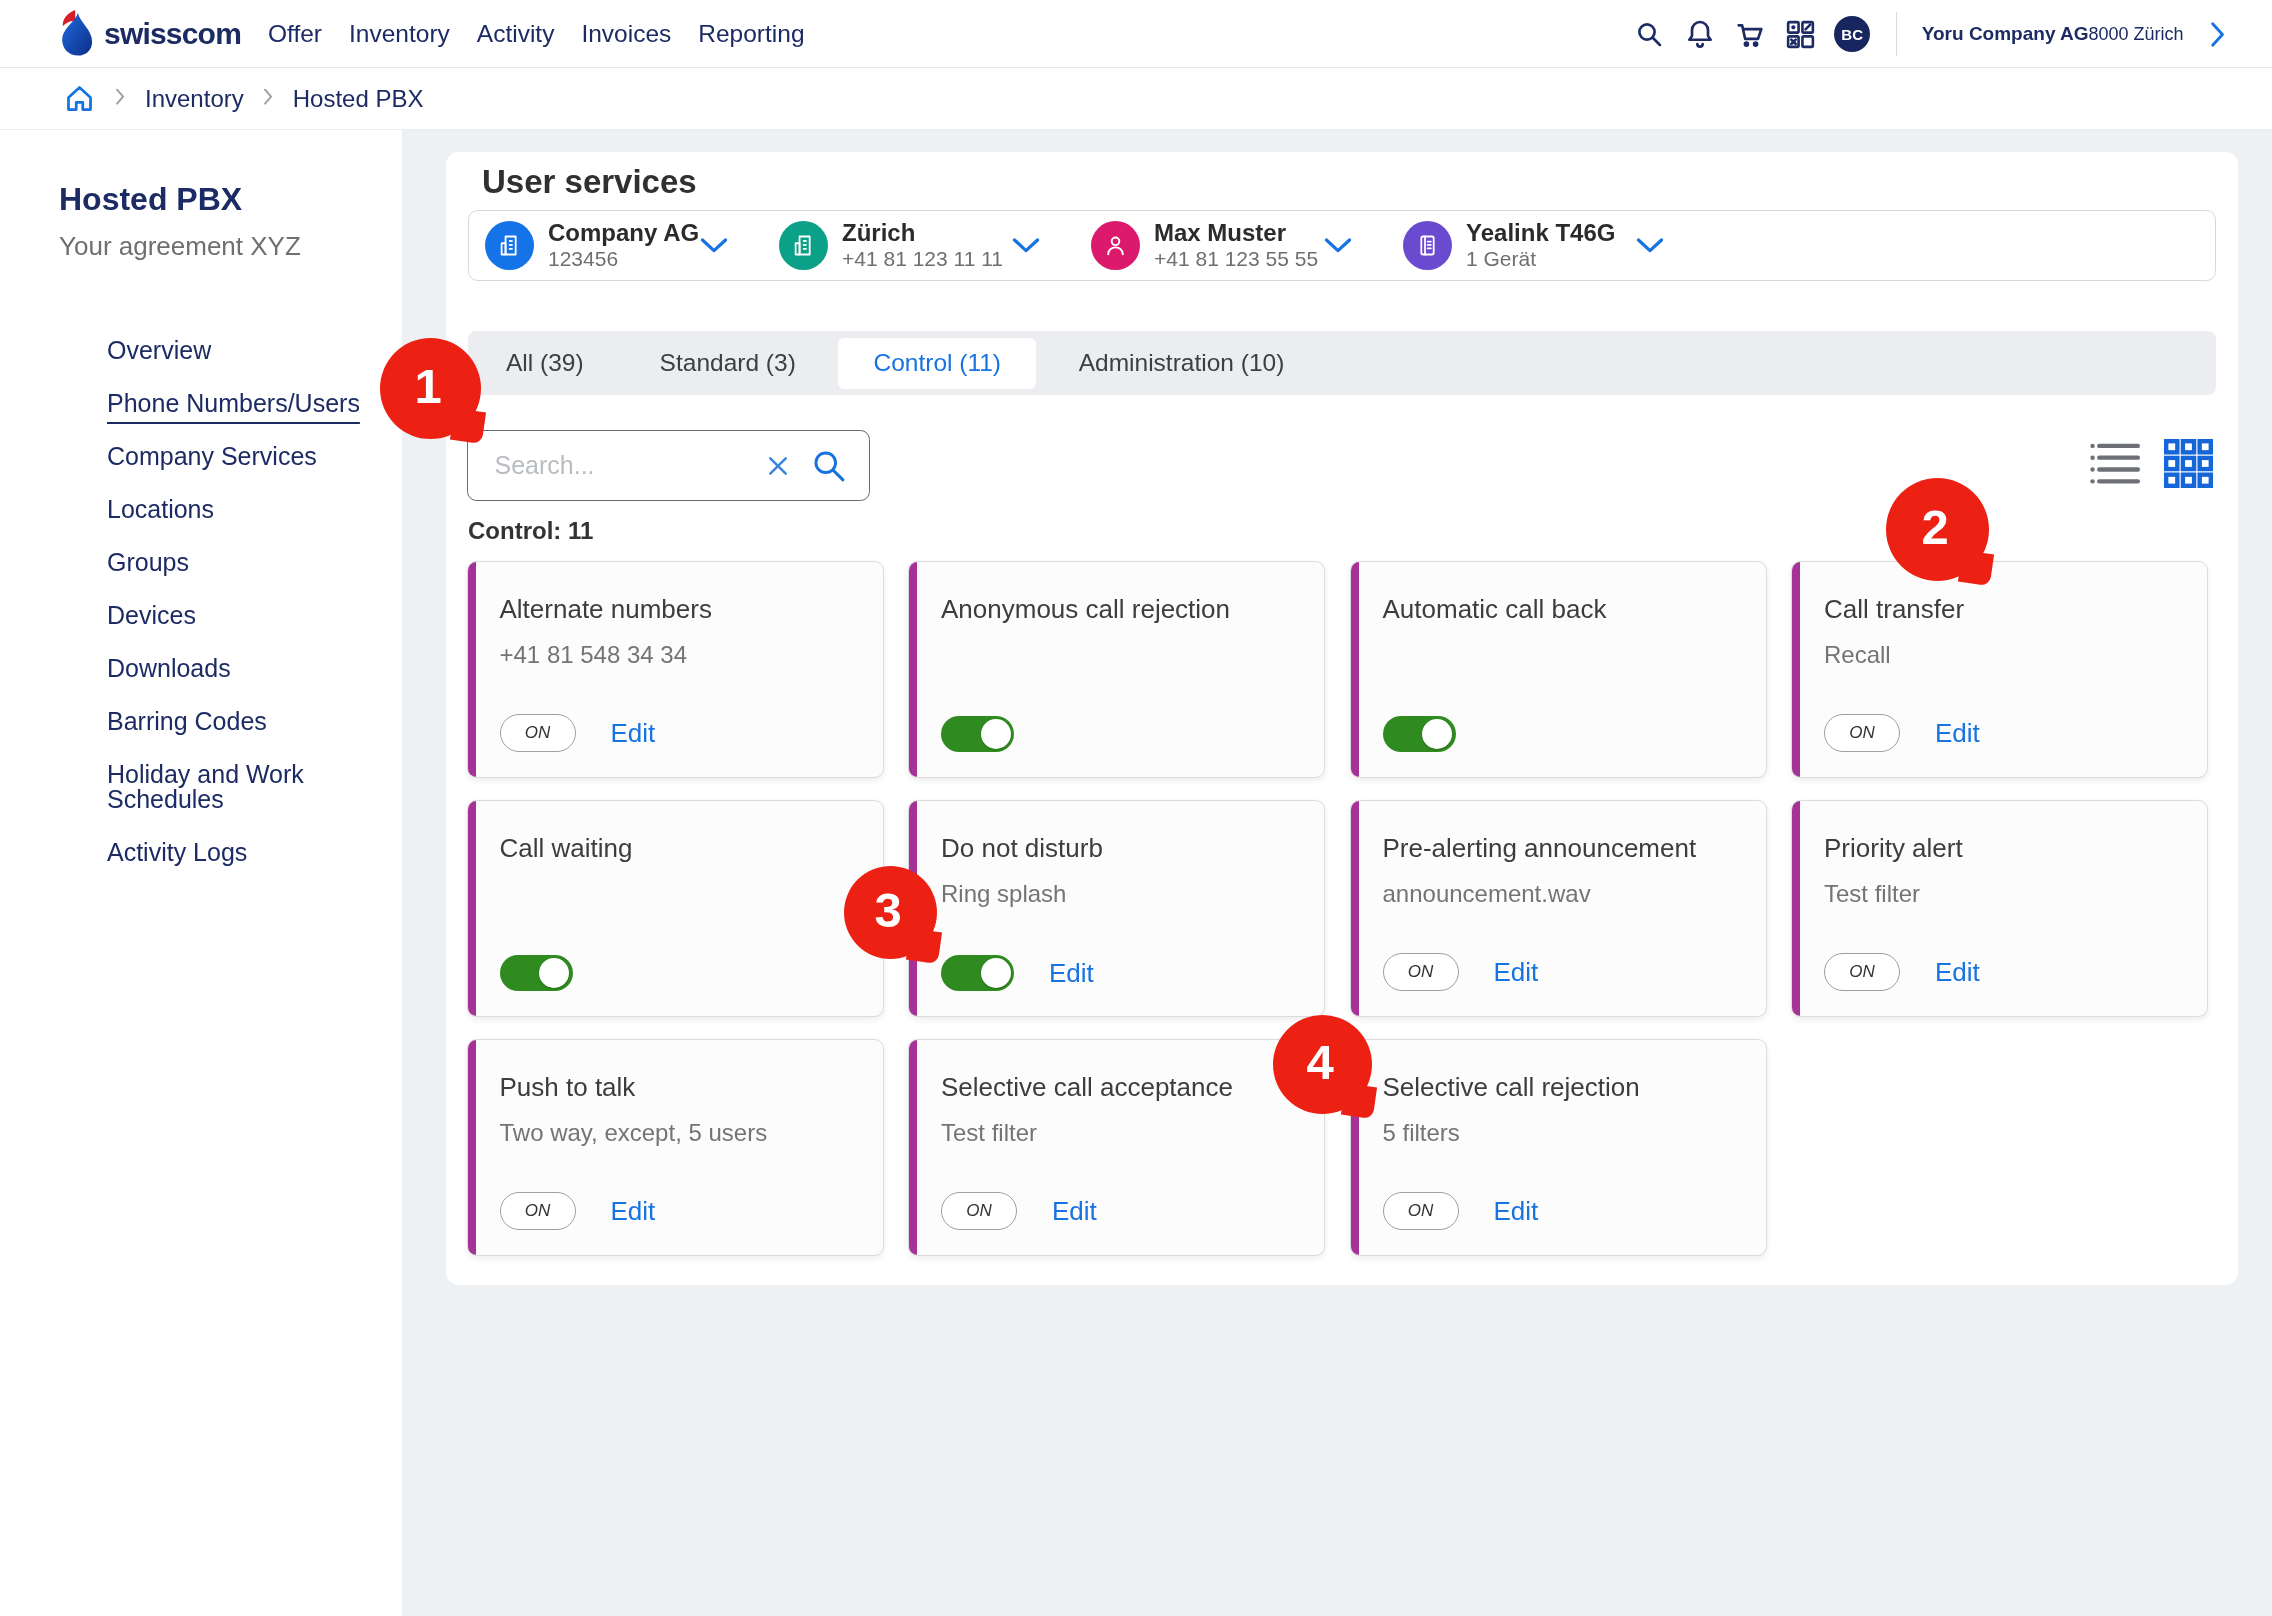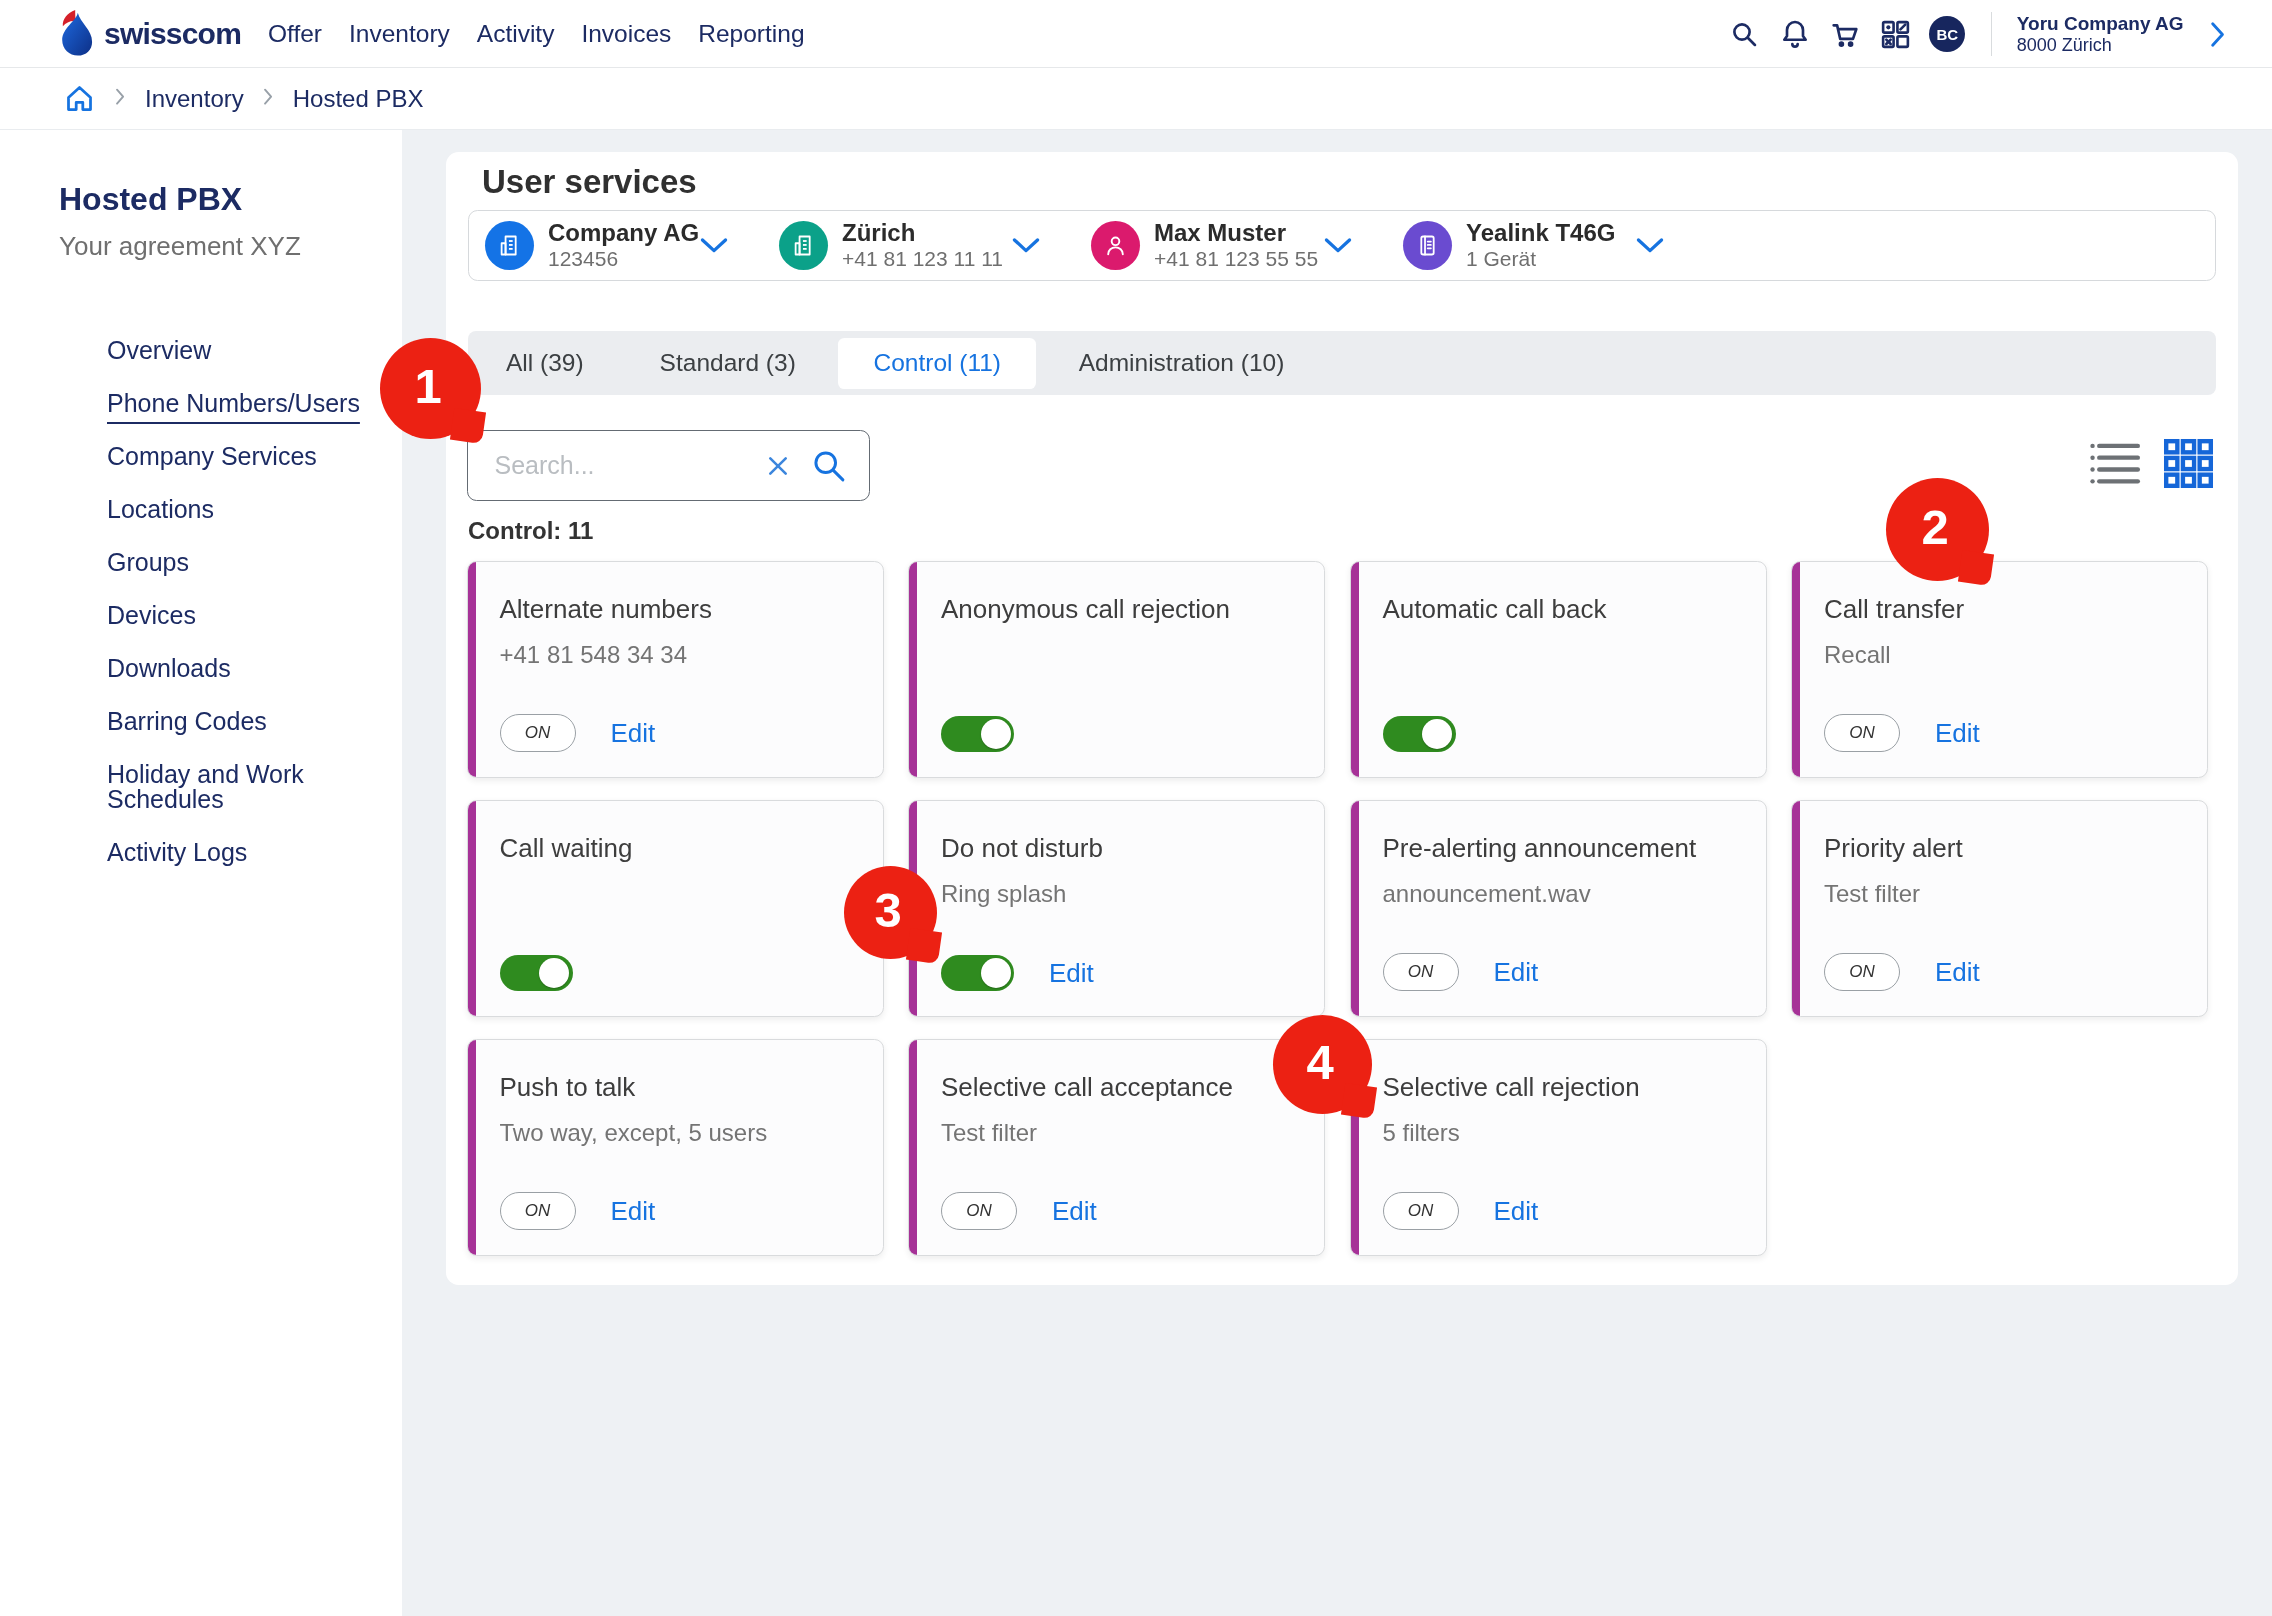--- a/index.html
+++ b/index.html
@@ -16,21 +16,21 @@
     border-bottom:0.8px solid #e6e8ea;display:flex;align-items:center;z-index:10;}
   .brand{display:flex;align-items:center;margin-left:57px;cursor:pointer;}
   .brand-text{font-size:30px;font-weight:700;color:var(--navy);letter-spacing:-0.8px;margin-left:8px;}
   .topnav{display:flex;align-items:center;gap:27px;margin-left:27px;}
   .topnav .nav-item{font-size:24.5px;color:var(--navy);cursor:pointer;}
   .header-right{position:absolute;right:39px;top:0;height:68px;display:flex;align-items:center;gap:17.4px;}
   .hicon{width:33px;height:33px;display:flex;align-items:center;justify-content:center;cursor:pointer;}
   .avatar{width:36px;height:36px;border-radius:50%;background:#17265e;color:#fff;font-size:15px;
     font-weight:700;display:flex;align-items:center;justify-content:center;cursor:pointer;}
   .hdr-divider{width:0.8px;height:44px;background:#d9dcde;margin:0 8px;}
-  .account{display:flex;flex-direction:column;line-height:1.15;cursor:pointer;}
+  .account{display:flex;flex-direction:row;line-height:1.15;cursor:pointer;align-items:center;}
   .account .acc-name{font-size:19px;font-weight:700;color:var(--navy);}
   .account .acc-loc{font-size:18px;color:var(--navy);}
 
   
   .breadcrumb{position:absolute;left:0;top:68px;width:2273px;height:62px;background:#fff;
     border-bottom:0.8px solid #e9ecef;display:flex;align-items:center;padding-left:63px;gap:19px;z-index:9;}
   .crumb{font-size:24px;color:var(--navy);cursor:pointer;}
   .crumb.current{cursor:default;}
 
   

